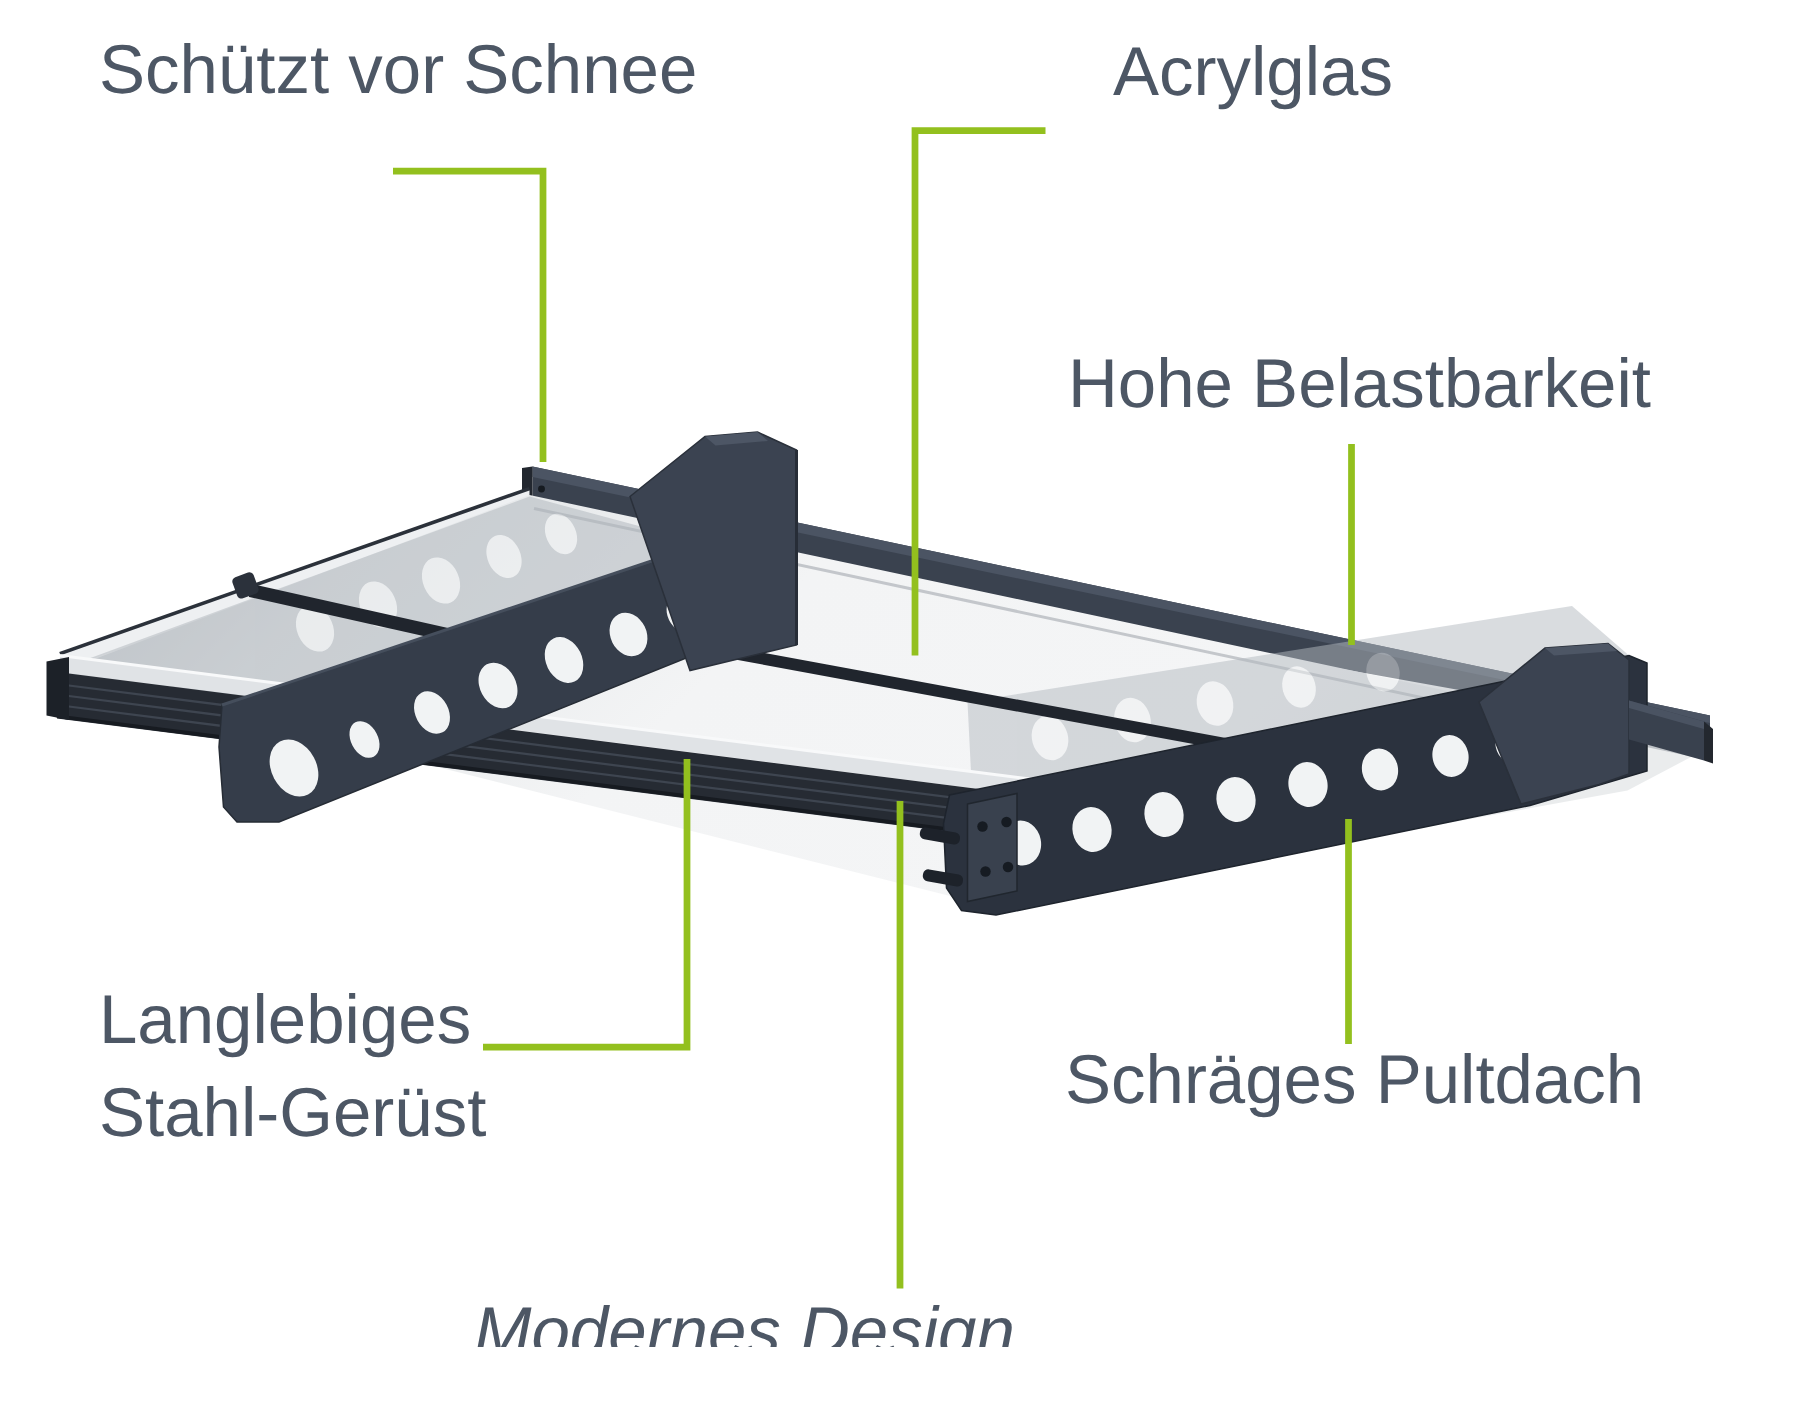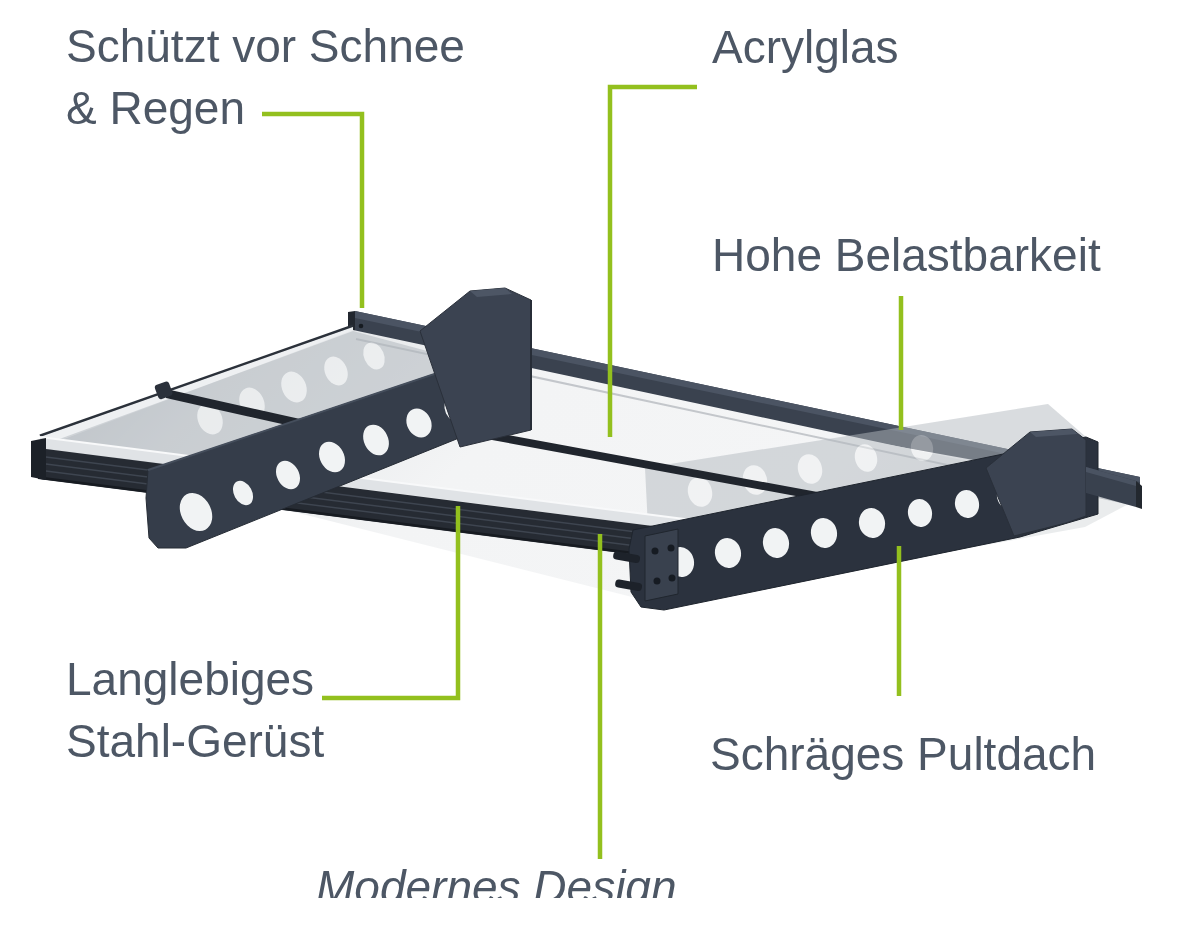--- a/index.html
+++ b/index.html
@@ -17,26 +17,26 @@
     font-family:"Liberation Sans","DejaVu Sans",sans-serif;
   }
   #canopy-svg{position:absolute;left:0;top:0;}
   .callout{
     position:absolute;
     font-size:46px;line-height:62px;font-weight:400;
     color:var(--label_text);
     white-space:nowrap;
   }
   .callout span{display:block;}
-  .callout .indent{}
+  .callout .indent{margin-left:30px;}
   #label-snow-rain{left:66px;top:15px;}
   #label-acrylic{left:712px;top:16px;}
   #label-load{left:712px;top:224px;}
   #label-steel{left:66px;top:648px;}
-  #label-pent{left:710px;top:723px;}
+  #label-pent{left:710px;top:688px;}
   #label-design{left:316px;top:856px;font-style:italic;}
 </style>
 </head>
 <body>
 
 <div id="stage">
 
   <svg id="canopy-svg" width="1200" height="950" viewBox="0 0 1200 950">
     <defs>
       <linearGradient id="glassG" x1="0" y1="0.1" x2="1" y2="0.35">
@@ -164,21 +164,20 @@
       <polyline points="697,87 610,87 610,437"></polyline>
       <polyline points="901,296 901,430"></polyline>
       <polyline points="322,698 458,698 458,506"></polyline>
       <polyline points="899,546 899,696"></polyline>
       <polyline points="600,534 600,859"></polyline>
     </g>
   </svg>
 
   <div class="callout" id="label-snow-rain">
     <span>Schützt vor Schnee</span>
-    <span>&amp; Regen</span>
   </div>
 
   <div class="callout" id="label-acrylic">
     <span class="indent">Acrylglas</span>
   </div>
 
   <div class="callout" id="label-load">
     <span>Hohe Belastbarkeit</span>
   </div>
 

